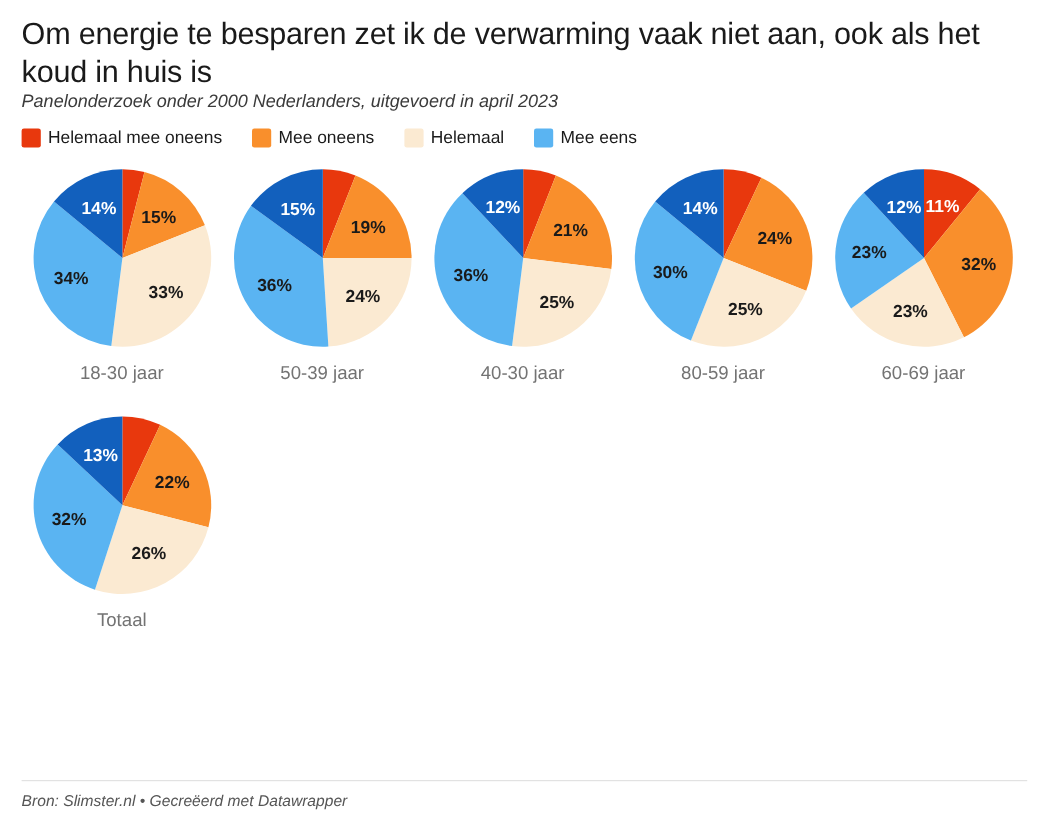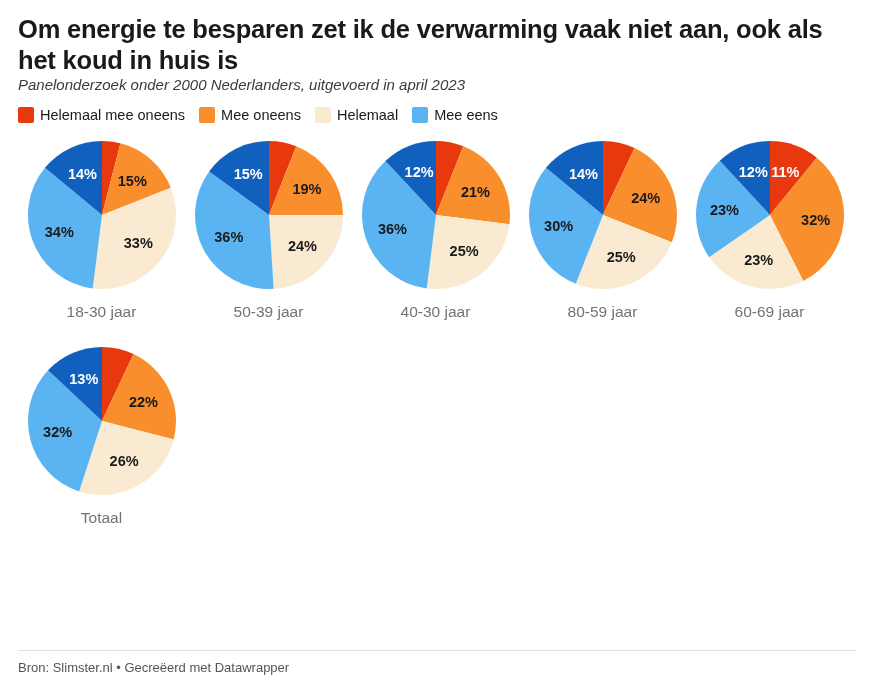--- a/index.html
+++ b/index.html
@@ -10,37 +10,37 @@
     font-family: "Liberation Sans", sans-serif;
     color: #1a1a1a;
   }
   .page {
     width: 874px; height: 688px;
     position: relative;
     padding: 14px 18px 0 18px;
   }
   .title {
     font-size: 25.5px;
-    font-weight: bold;
+    font-weight: normal;
     line-height: 1.22;
     letter-spacing: -0.2px;
     margin: 0 0 0 0;
     color: #1a1a1a;
     max-width: 850px;
   }
   .subtitle {
     font-size: 15px;
     font-style: italic;
     color: #3b3b3b;
     margin-bottom: 0;
   }
   .legend {
     display: flex;
     align-items: center;
-    gap: 14px;
+    gap: 25px;
     margin-top: 14px;
     flex-wrap: wrap;
   }
   .legend-item {
     display: flex;
     align-items: center;
     gap: 6px;
     font-size: 14.5px;
     color: #1a1a1a;
   }
@@ -85,20 +85,21 @@
   }
   .footer {
     position: absolute;
     left: 18px;
     bottom: 13px;
     right: 18px;
     font-size: 13px;
     color: #555555;
     border-top: 1px solid #e2e2e2;
     padding-top: 9px;
+    font-style: italic;
   }
 </style>
 </head>
 <body>
 
 <div class="page">
 
   <h1 class="title">Om energie te besparen zet ik de verwarming vaak niet aan, ook als het koud in huis is</h1>
   <div class="subtitle">Panelonderzoek onder 2000 Nederlanders, uitgevoerd in april 2023</div>
 

